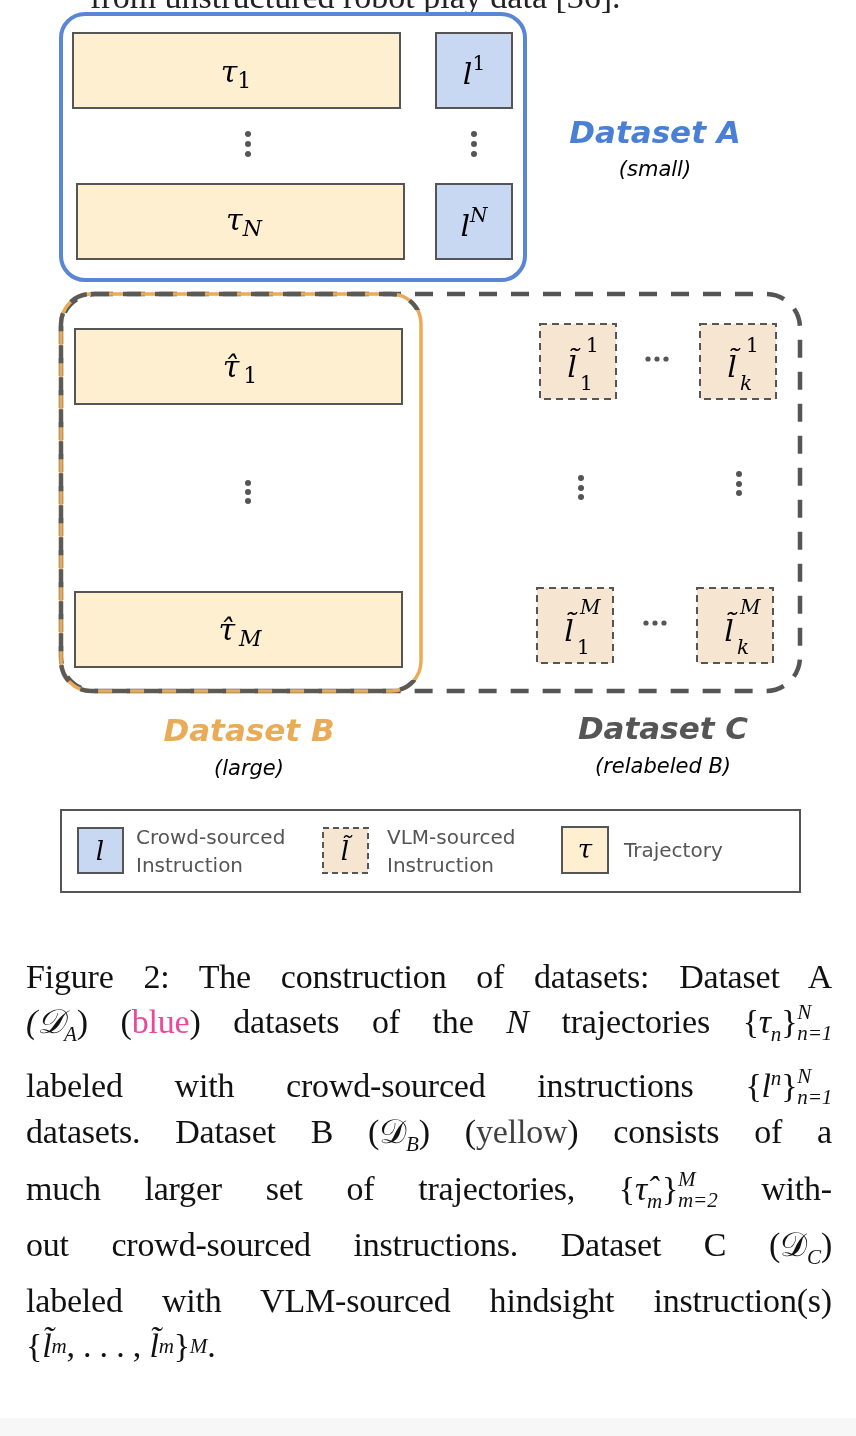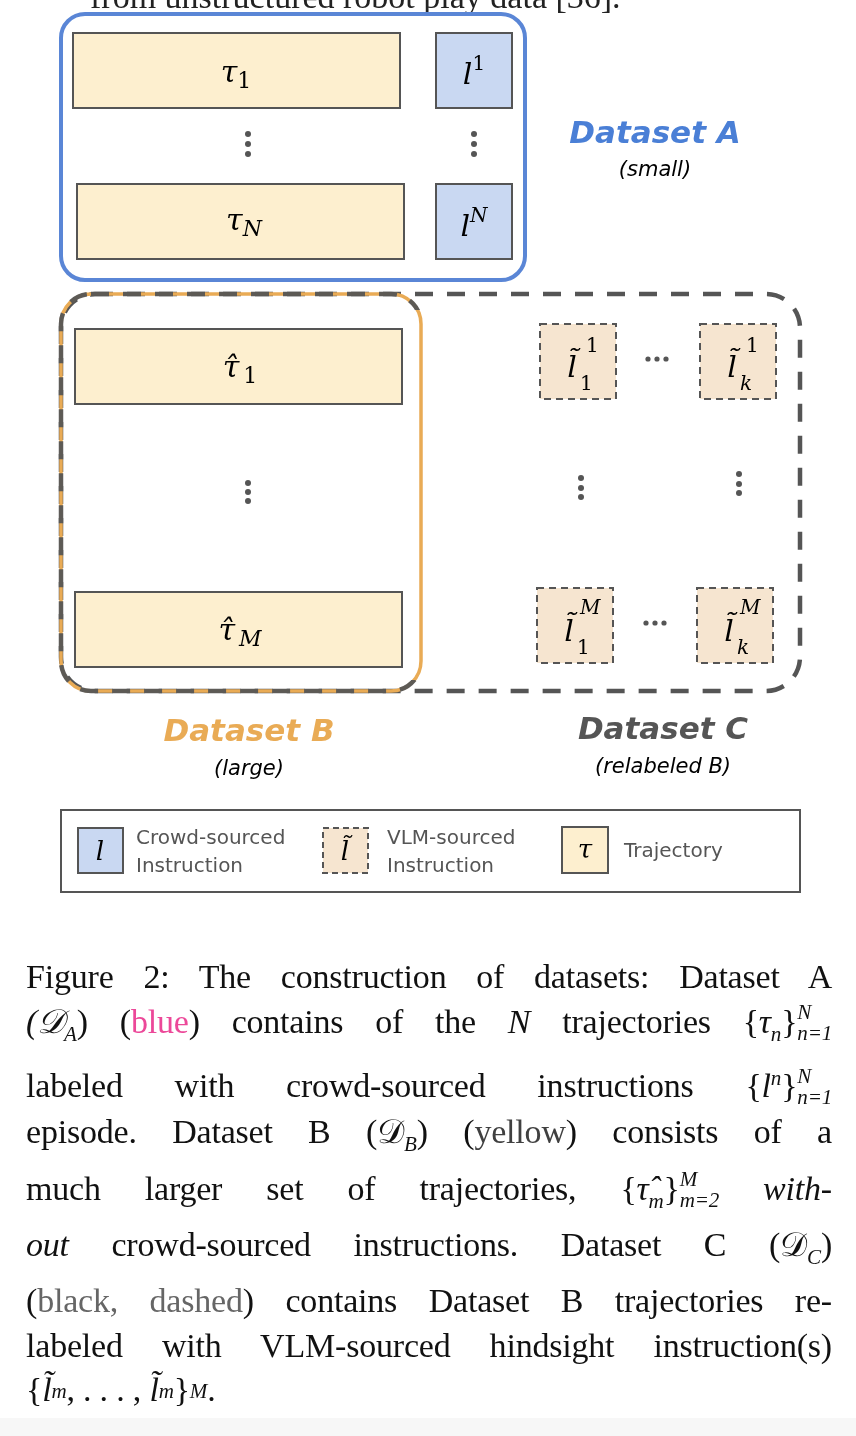--- a/index.html
+++ b/index.html
@@ -13,21 +13,21 @@
   .ds-title { font-family:"DejaVu Sans", sans-serif; font-weight:bold; font-style:italic; font-size:31px; }
   .ds-sub { font-family:"DejaVu Sans", sans-serif; font-style:italic; font-size:21px; color:#555; }
   .legend-text { font-family:"DejaVu Sans", sans-serif; font-size:20px; color:#555; line-height:28px; }
   .caption { left:26px; top:955px; width:806px; font-size:34px; line-height:44.5px;
              text-align:justify; color:#111; letter-spacing:-0.2px; }
   .caption .line { display:block; white-space:nowrap; text-align-last:justify; }
   .caption .last { text-align-last:left; }
   .blue { color:#ec4899; }
   .yellow { color:#404040; }
   .gray { color:#666; }
-  .it { font-style:italic; }
+  .it { }
   .m { font-style:italic; }
   sub, sup { font-size:62%; }
   .stack { display:inline-block; vertical-align:middle; line-height:1; font-size:62%; text-align:left; position:relative; top:-2px; }
   .stack span { display:block; }
   .bottom-bar { left:0; top:1418px; width:856px; height:18px; background:#f7f7f7; }
 </style>
 </head>
 <body>
 
 <div class="abs topcut">from unstructured robot play data [36].</div>
@@ -148,23 +148,22 @@
   </g>
   <g>
     <rect x="562" y="827" width="46" height="46" fill="#fdefcf" stroke="#555" stroke-width="2"></rect>
     <text class="math" x="585" y="858" font-size="26" text-anchor="middle">τ</text>
     <text x="624" y="857" font-size="20" fill="#555" font-family="DejaVu Sans, sans-serif">Trajectory</text>
   </g>
 </svg>
 
 <div class="abs caption">
   <span class="line"><span>Figure 2: The construction of datasets: Dataset A</span></span>
-  <span class="line"><span class="m">(𝒟</span><sub class="m">A</sub><span>) (</span><span class="blue">blue</span><span>) contains of the </span><span class="m">N</span><span> trajectories {</span><span class="m">τ</span><sub class="m">n</sub><span>}</span><span class="stack"><span class="m">N</span><span class="m">n=1</span></span></span>
+  <span class="line"><span class="m">(𝒟</span><sub class="m">A</sub><span>) (</span><span class="blue">blue</span><span>) datasets of the </span><span class="m">N</span><span> trajectories {</span><span class="m">τ</span><sub class="m">n</sub><span>}</span><span class="stack"><span class="m">N</span><span class="m">n=1</span></span></span>
   <span class="line"><span>labeled with crowd-sourced instructions {</span><span class="m">l</span><sup class="m">n</sup><span>}</span><span class="stack"><span class="m">N</span><span class="m">n=1</span></span></span>
-  <span class="line"><span>episode.  Dataset B (𝒟</span><sub class="m">B</sub><span>) (</span><span class="yellow">yellow</span><span>) consists of a</span></span>
+  <span class="line"><span>datasets.  Dataset B (𝒟</span><sub class="m">B</sub><span>) (</span><span class="yellow">yellow</span><span>) consists of a</span></span>
   <span class="line"><span>much larger set of trajectories, {</span><span class="m">τ̂</span><sub class="m">m</sub><span>}</span><span class="stack"><span class="m">M</span><span class="m">m=2</span></span><span class="it"> with-</span></span>
   <span class="line"><span class="it">out</span><span> crowd-sourced instructions.  Dataset C (𝒟</span><sub class="m">C</sub><span>)</span></span>
-  <span class="line"><span>(</span><span class="gray">black, dashed</span><span>) contains Dataset B trajectories re-</span></span>
   <span class="line"><span>labeled with VLM-sourced hindsight instruction(s)</span></span>
   <span class="line last"><span>{</span><span class="m">l̃</span><span class="stack"><span class="m">m</span></span><span>, . . . , </span><span class="m">l̃</span><span class="stack"><span class="m">m</span></span><span>}</span><span class="stack"><span class="m">M</span></span><span>.</span></span>
 </div>
 
 <div class="abs bottom-bar"></div>
 
 </body></html>

